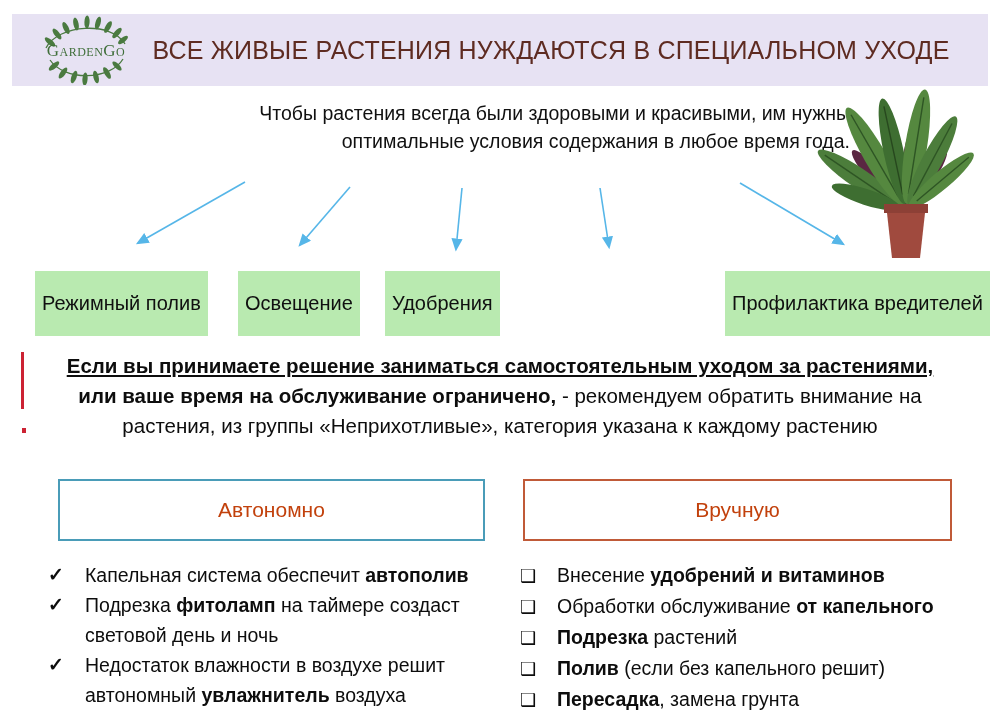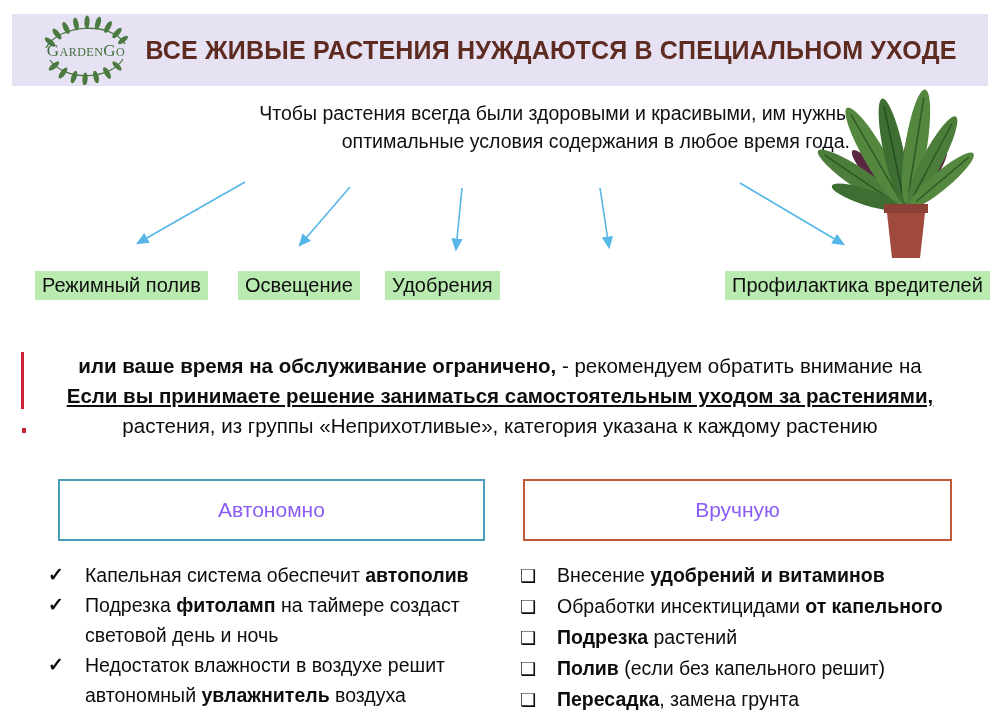--- a/index.html
+++ b/index.html
@@ -5,42 +5,42 @@
   :root{
     --banner-bg:#e7e2f3; --title-color:#5e2b21; --label-bg:#b9eab0;
     --arrow-blue:#56b6e8; --auto-border:#4a9cb8; --manual-border:#c05a38;
     --accent-red:#cc2233; --logo-green:#3f6e39;
   }
   html,body{margin:0;padding:0}
   body{width:1000px;height:724px;background:#ffffff;font-family:"Liberation Sans",sans-serif;color:#1a1a1a;position:relative;overflow:hidden}
   .slide{position:absolute;inset:0}
 
   .banner{position:absolute;left:12px;top:14px;width:976px;height:72px;background:var(--banner-bg);display:flex;align-items:center;justify-content:center}
-  .banner-title{font-size:25px;font-weight:bold;color:var(--title-color);margin-left:102px;letter-spacing:.2px;white-space:nowrap}
+  .banner-title{font-size:25px;font-weight:normal;color:var(--title-color);margin-left:102px;letter-spacing:.2px;white-space:nowrap}
   .logo{position:absolute;left:18px;top:1px;width:112px;height:70px}
   .logo svg{position:absolute;inset:0;width:100%;height:100%}
   .logo .brand{position:absolute;left:0;right:0;top:26px;text-align:center;font-family:"Liberation Serif",serif;font-variant:small-caps;font-weight:normal;font-size:17px;color:var(--logo-green);letter-spacing:.5px}
 
   .intro{position:absolute;left:150px;top:99px;width:700px;text-align:right;font-size:19.5px;line-height:28px;color:#101010}
 
   .plant{position:absolute;left:812px;top:82px;width:188px;height:180px}
 
   .arrows{position:absolute;left:0;top:158px;width:1000px;height:104px}
 
-  .lbl{position:absolute;top:271px;background:var(--label-bg);font-size:20px;padding:3px 7px;white-space:nowrap;color:#101010}
+  .lbl{position:absolute;top:271px;background:var(--label-bg);font-size:20px;padding:21px 7px;white-space:nowrap;color:#101010}
   .lbl1{left:35px}.lbl2{left:238px}.lbl3{left:385px}.lbl4{left:522px}.lbl5{left:725px}
 
   .accent-line{position:absolute;left:21px;top:352px;width:3px;height:57px;background:var(--accent-red)}
   .accent-dot{position:absolute;left:22px;top:428px;width:4px;height:5px;background:var(--accent-red)}
 
   .advice{position:absolute;left:40px;top:351px;width:920px;text-align:center;font-size:20.5px;line-height:30px;color:#0d0d0d}
   .advice .b{font-weight:bold}
   .advice .u{text-decoration:underline}
 
-  .colbox{position:absolute;top:479px;height:58px;display:flex;align-items:center;justify-content:center;font-size:21px;background:#fff;color:#8b5cf6}
+  .colbox{position:absolute;top:479px;height:58px;display:flex;align-items:center;justify-content:center;font-size:21px;background:#fff;color:#c2410c}
   .colbox.auto{left:58px;width:423px;border:2px solid var(--auto-border)}
   .colbox.manual{left:523px;width:425px;border:2px solid var(--manual-border)}
 
   .carelist{position:absolute;top:560px;margin:0;padding:0;list-style:none;font-size:19.5px;line-height:30px;color:#0d0d0d}
   .carelist.auto{left:48px;width:437px}
   .carelist.manual{left:520px;width:457px}
   .carelist li{display:flex;align-items:flex-start}
   .carelist .bullet{width:37px;flex:none;font-size:19px;font-weight:bold}
   .carelist.manual .bullet{font-size:18px;font-weight:normal;padding-top:1px}
   .carelist .b{font-weight:bold}
@@ -151,22 +151,22 @@
   </svg>
 
   <span class="lbl lbl1">Режимный полив</span>
   <span class="lbl lbl2">Освещение</span>
   <span class="lbl lbl3">Удобрения</span>
   <span class="lbl lbl5">Профилактика вредителей</span>
 
   <div class="accent-line"></div>
   <div class="accent-dot"></div>
   <div class="advice">
+    <div><span class="b u">Если вы принимаете решение заниматься самостоятельным уходом за растениями,</span></div>
     <div><span class="b">или ваше время на обслуживание ограничено,</span><span> - рекомендуем обратить внимание на</span></div>
-    <div><span class="b u">Если вы принимаете решение заниматься самостоятельным уходом за растениями,</span></div>
     <div><span>растения, из группы «Неприхотливые»,  категория указана к каждому растению</span></div>
   </div>
 
   <div class="colbox auto">
     <span>Автономно</span>
   </div>
   <div class="colbox manual">
     <span>Вручную</span>
   </div>
 
@@ -184,21 +184,21 @@
         <span class="itx"><span>Недостаток влажности в  воздухе решит автономный </span><span class="b">увлажнитель</span><span> воздуха</span></span>
       </li>
     </ul>
   <ul class="carelist manual">
       <li>
         <span class="bullet">❑</span>
         <span class="itx"><span>Внесение </span><span class="b">удобрений и витаминов</span></span>
       </li>
       <li>
         <span class="bullet">❑</span>
-        <span class="itx"><span>Обработки инсектицидами </span><span class="b">от капельного</span></span>
+        <span class="itx"><span>Обработки обслуживание </span><span class="b">от капельного</span></span>
       </li>
       <li>
         <span class="bullet">❑</span>
         <span class="itx"><span class="b">Подрезка</span><span> растений</span></span>
       </li>
       <li>
         <span class="bullet">❑</span>
         <span class="itx"><span class="b">Полив</span><span> (если без капельного решит)</span></span>
       </li>
       <li>

